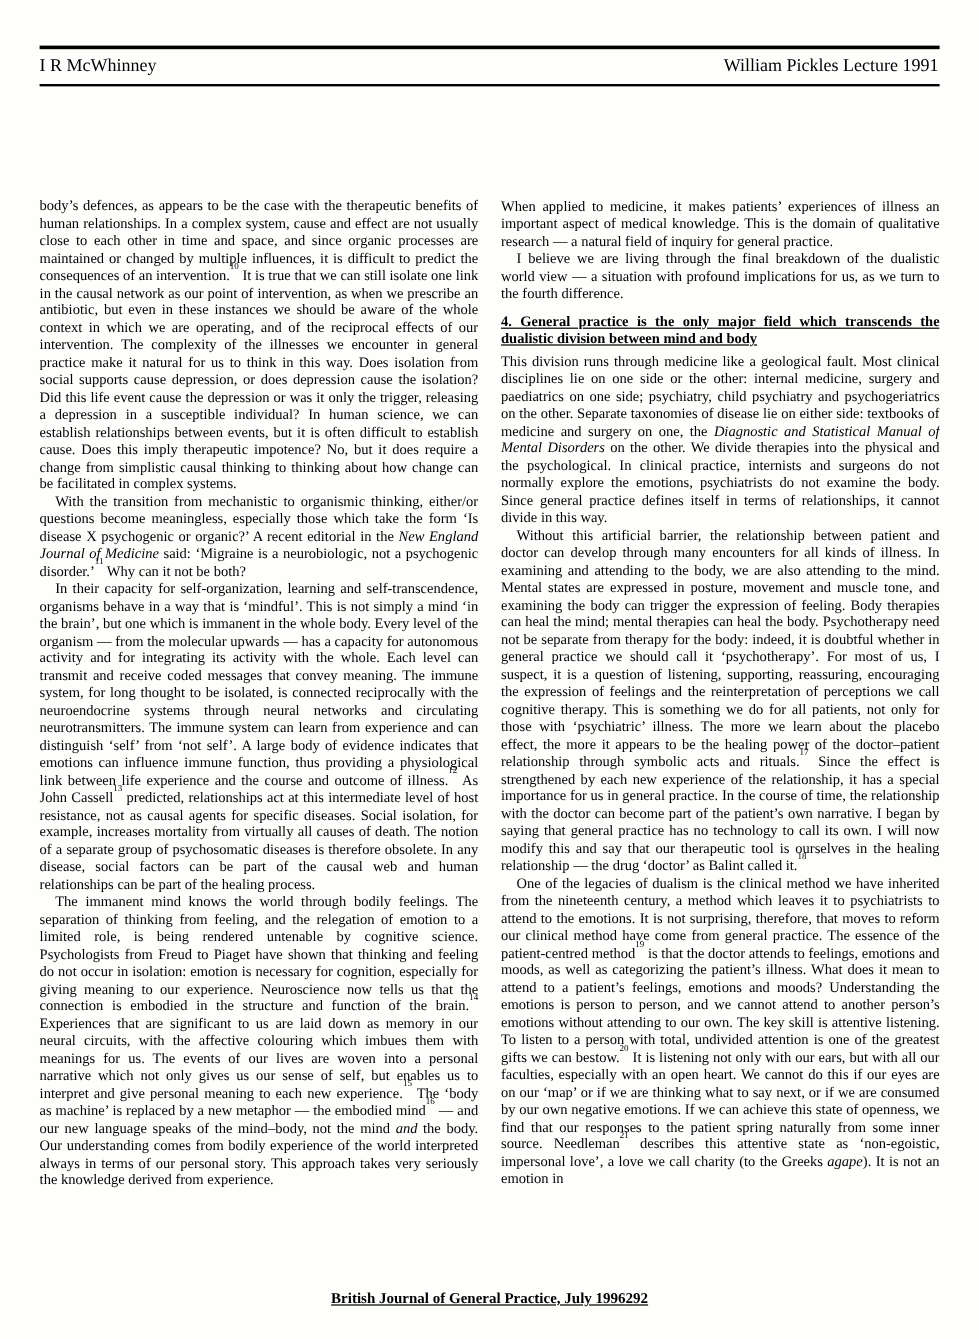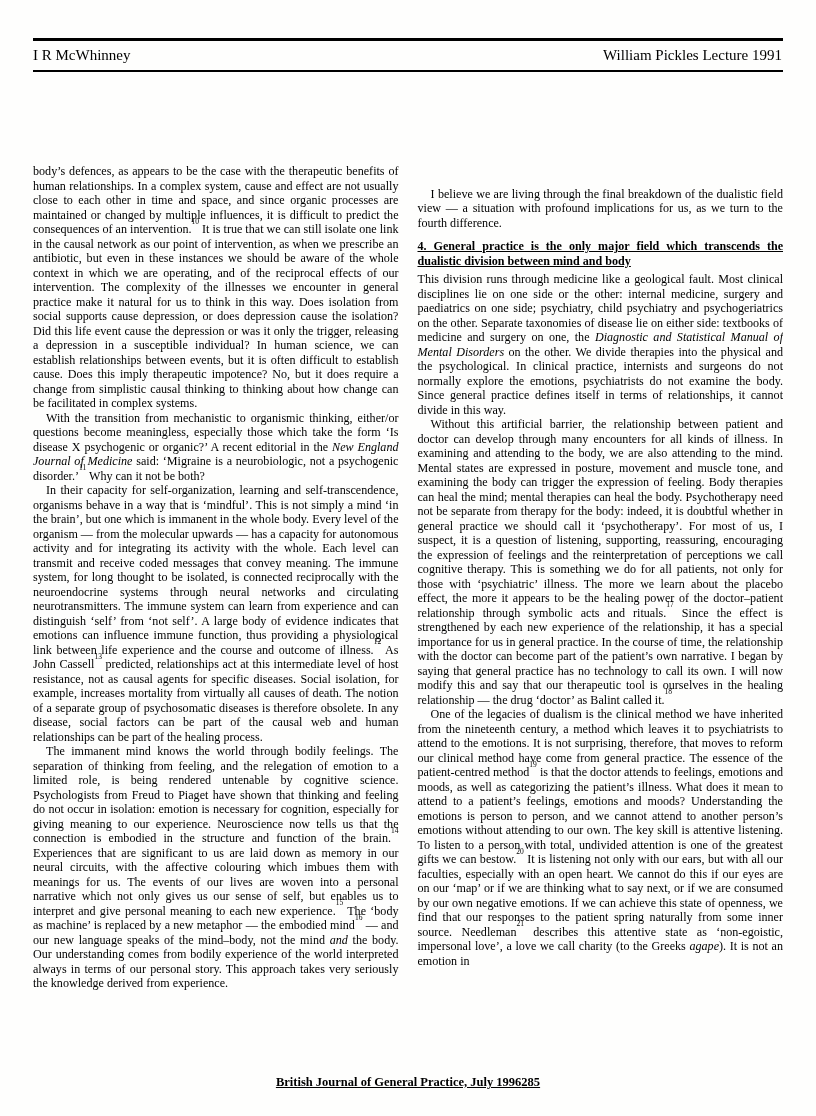--- a/index.html
+++ b/index.html
@@ -89,26 +89,27 @@
   <div class="rule rule-thin"></div>
 
   <div class="columns">
     <div class="col">
         <p class="para"><span>body’s defences, as appears to be the case with the therapeutic benefits of human relationships. In a complex system, cause and effect are not usually close to each other in time and space, and since organic processes are maintained or changed by multiple influences, it is difficult to predict the consequences of an intervention.</span><sup class="ref">10</sup><span> It is true that we can still isolate one link in the causal network as our point of intervention, as when we prescribe an antibiotic, but even in these instances we should be aware of the whole context in which we are operating, and of the reciprocal effects of our intervention. The complexity of the illnesses we encounter in general practice make it natural for us to think in this way. Does isolation from social supports cause depression, or does depression cause the isolation? Did this life event cause the depression or was it only the trigger, releasing a depression in a susceptible individual? In human science, we can establish relationships between events, but it is often difficult to establish cause. Does this imply therapeutic impotence? No, but it does require a change from simplistic causal thinking to thinking about how change can be facilitated in complex systems.</span></p>
         <p class="para indent"><span>With the transition from mechanistic to organismic thinking, either/or questions become meaningless, especially those which take the form ‘Is disease X psychogenic or organic?’ A recent editorial in the </span><em>New England Journal of Medicine</em><span> said: ‘Migraine is a neurobiologic, not a psychogenic disorder.’</span><sup class="ref">11</sup><span> Why can it not be both?</span></p>
         <p class="para indent"><span>In their capacity for self-organization, learning and self-transcendence, organisms behave in a way that is ‘mindful’. This is not simply a mind ‘in the brain’, but one which is immanent in the whole body. Every level of the organism — from the molecular upwards — has a capacity for autonomous activity and for integrating its activity with the whole. Each level can transmit and receive coded messages that convey meaning. The immune system, for long thought to be isolated, is connected reciprocally with the neuroendocrine systems through neural networks and circulating neurotransmitters. The immune system can learn from experience and can distinguish ‘self’ from ‘not self’. A large body of evidence indicates that emotions can influence immune function, thus providing a physiological link between life experience and the course and outcome of illness.</span><sup class="ref">12</sup><span> As John Cassell</span><sup class="ref">13</sup><span> predicted, relationships act at this intermediate level of host resistance, not as causal agents for specific diseases. Social isolation, for example, increases mortality from virtually all causes of death. The notion of a separate group of psychosomatic diseases is therefore obsolete. In any disease, social factors can be part of the causal web and human relationships can be part of the healing process.</span></p>
         <p class="para indent"><span>The immanent mind knows the world through bodily feelings. The separation of thinking from feeling, and the relegation of emotion to a limited role, is being rendered untenable by cognitive science. Psychologists from Freud to Piaget have shown that thinking and feeling do not occur in isolation: emotion is necessary for cognition, especially for giving meaning to our experience. Neuroscience now tells us that the connection is embodied in the structure and function of the brain.</span><sup class="ref">14</sup><span> Experiences that are significant to us are laid down as memory in our neural circuits, with the affective colouring which imbues them with meanings for us. The events of our lives are woven into a personal narrative which not only gives us our sense of self, but enables us to interpret and give personal meaning to each new experience.</span><sup class="ref">15</sup><span> The ‘body as machine’ is replaced by a new metaphor — the embodied mind</span><sup class="ref">16</sup><span> — and our new language speaks of the mind–body, not the mind </span><em>and</em><span> the body. Our understanding comes from bodily experience of the world interpreted always in terms of our personal story. This approach takes very seriously the knowledge derived from experience.</span></p>
       </div>
     <div class="col">
-        <p class="para indent"><span>I believe we are living through the final breakdown of the dualistic field view — a situation with profound implications for us, as we turn to the fourth difference.</span></p>
+        <p class="para"><span>When applied to medicine, it makes patients’ experiences of illness an important aspect of medical knowledge. This is the domain of qualitative research — a natural field of inquiry for general practice.</span></p>
+        <p class="para indent"><span>I believe we are living through the final breakdown of the dualistic world view — a situation with profound implications for us, as we turn to the fourth difference.</span></p>
         <h2 class="section-heading"><span>4. General practice is the only major field which transcends the dualistic division between mind and body</span></h2>
         <p class="para"><span>This division runs through medicine like a geological fault. Most clinical disciplines lie on one side or the other: internal medicine, surgery and paediatrics on one side; psychiatry, child psychiatry and psychogeriatrics on the other. Separate taxonomies of disease lie on either side: textbooks of medicine and surgery on one, the </span><em>Diagnostic and Statistical Manual of Mental Disorders</em><span> on the other. We divide therapies into the physical and the psychological. In clinical practice, internists and surgeons do not normally explore the emotions, psychiatrists do not examine the body. Since general practice defines itself in terms of relationships, it cannot divide in this way.</span></p>
         <p class="para indent"><span>Without this artificial barrier, the relationship between patient and doctor can develop through many encounters for all kinds of illness. In examining and attending to the body, we are also attending to the mind. Mental states are expressed in posture, movement and muscle tone, and examining the body can trigger the expression of feeling. Body therapies can heal the mind; mental therapies can heal the body. Psychotherapy need not be separate from therapy for the body: indeed, it is doubtful whether in general practice we should call it ‘psychotherapy’. For most of us, I suspect, it is a question of listening, supporting, reassuring, encouraging the expression of feelings and the reinterpretation of perceptions we call cognitive therapy. This is something we do for all patients, not only for those with ‘psychiatric’ illness. The more we learn about the placebo effect, the more it appears to be the healing power of the doctor–patient relationship through symbolic acts and rituals.</span><sup class="ref">17</sup><span> Since the effect is strengthened by each new experience of the relationship, it has a special importance for us in general practice. In the course of time, the relationship with the doctor can become part of the patient’s own narrative. I began by saying that general practice has no technology to call its own. I will now modify this and say that our therapeutic tool is ourselves in the healing relationship — the drug ‘doctor’ as Balint called it.</span><sup class="ref">18</sup></p>
         <p class="para indent"><span>One of the legacies of dualism is the clinical method we have inherited from the nineteenth century, a method which leaves it to psychiatrists to attend to the emotions. It is not surprising, therefore, that moves to reform our clinical method have come from general practice. The essence of the patient-centred method</span><sup class="ref">19</sup><span> is that the doctor attends to feelings, emotions and moods, as well as categorizing the patient’s illness. What does it mean to attend to a patient’s feelings, emotions and moods? Understanding the emotions is person to person, and we cannot attend to another person’s emotions without attending to our own. The key skill is attentive listening. To listen to a person with total, undivided attention is one of the greatest gifts we can bestow.</span><sup class="ref">20</sup><span> It is listening not only with our ears, but with all our faculties, especially with an open heart. We cannot do this if our eyes are on our ‘map’ or if we are thinking what to say next, or if we are consumed by our own negative emotions. If we can achieve this state of openness, we find that our responses to the patient spring naturally from some inner source. Needleman</span><sup class="ref">21</sup><span> describes this attentive state as ‘non-egoistic, impersonal love’, a love we call charity (to the Greeks </span><em>agape</em><span>). It is not an emotion in</span></p>
       </div>
   </div>
 
   <div class="footer">
     <span>British Journal of General Practice, July 1996</span>
-    <span>285</span>
+    <span>292</span>
   </div>
 
 </div>
 
 </body></html>

